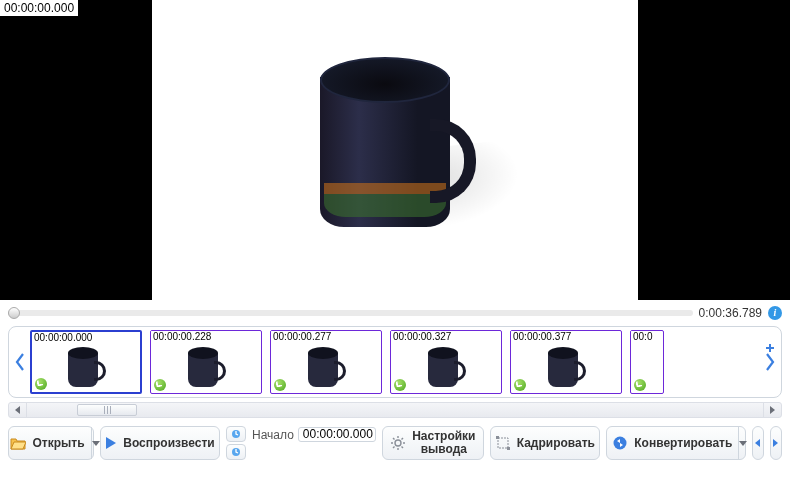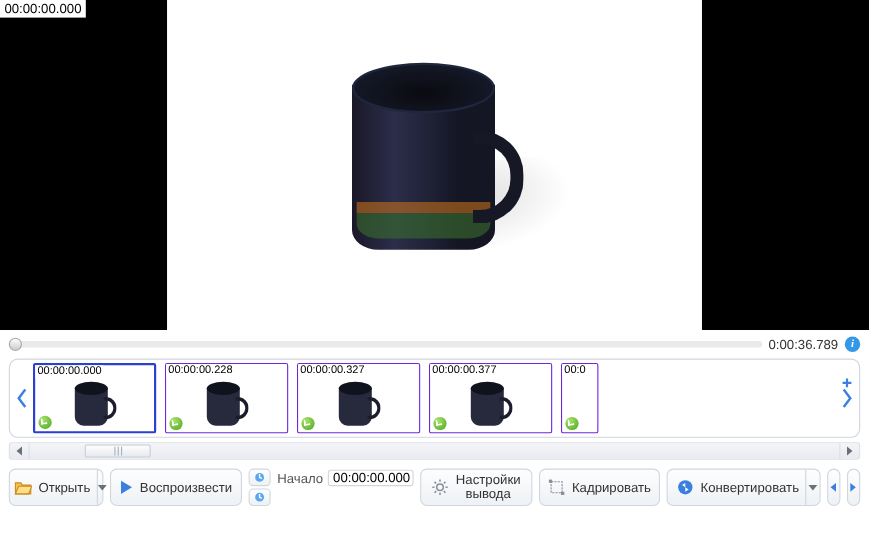--- a/index.html
+++ b/index.html
@@ -229,20 +229,21 @@
     border: 1px solid #cfd6de;
     border-radius: 6px;
     background: linear-gradient(#fdfefe, #eef1f5);
     display: flex;
     align-items: center;
     justify-content: center;
     gap: 6px;
     padding: 0 8px;
     cursor: pointer;
     color: #333;
+    font-weight: bold;
   }
   .btn.small { padding:0; width:18px; }
   .btn.split { padding-right: 0; }
   .btn.split .dd {
     border-left: 1px solid #cfd6de;
     width: 16px;
     align-self: stretch;
     display: flex; align-items: center; justify-content: center;
   }
   .btn .lab { white-space: nowrap; line-height:1.05; text-align:center; }
@@ -314,20 +315,29 @@
       <span class="thumb-label">00:00:00.000</span>
       <span class="thumb-badge"></span>
       <div class="mini-mug">
           <div class="b"></div>
           <div class="t"></div>
           <div class="h"></div>
         </div>
     </div>
     <div class="thumb">
       <span class="thumb-label">00:00:00.228</span>
+      <span class="thumb-badge"></span>
+      <div class="mini-mug">
+          <div class="b"></div>
+          <div class="t"></div>
+          <div class="h"></div>
+        </div>
+    </div>
+    <div class="thumb">
+      <span class="thumb-label">00:00:00.277</span>
       <span class="thumb-badge"></span>
       <div class="mini-mug">
           <div class="b"></div>
           <div class="t"></div>
           <div class="h"></div>
         </div>
     </div>
     <div class="thumb">
       <span class="thumb-label">00:00:00.327</span>
       <span class="thumb-badge"></span>

